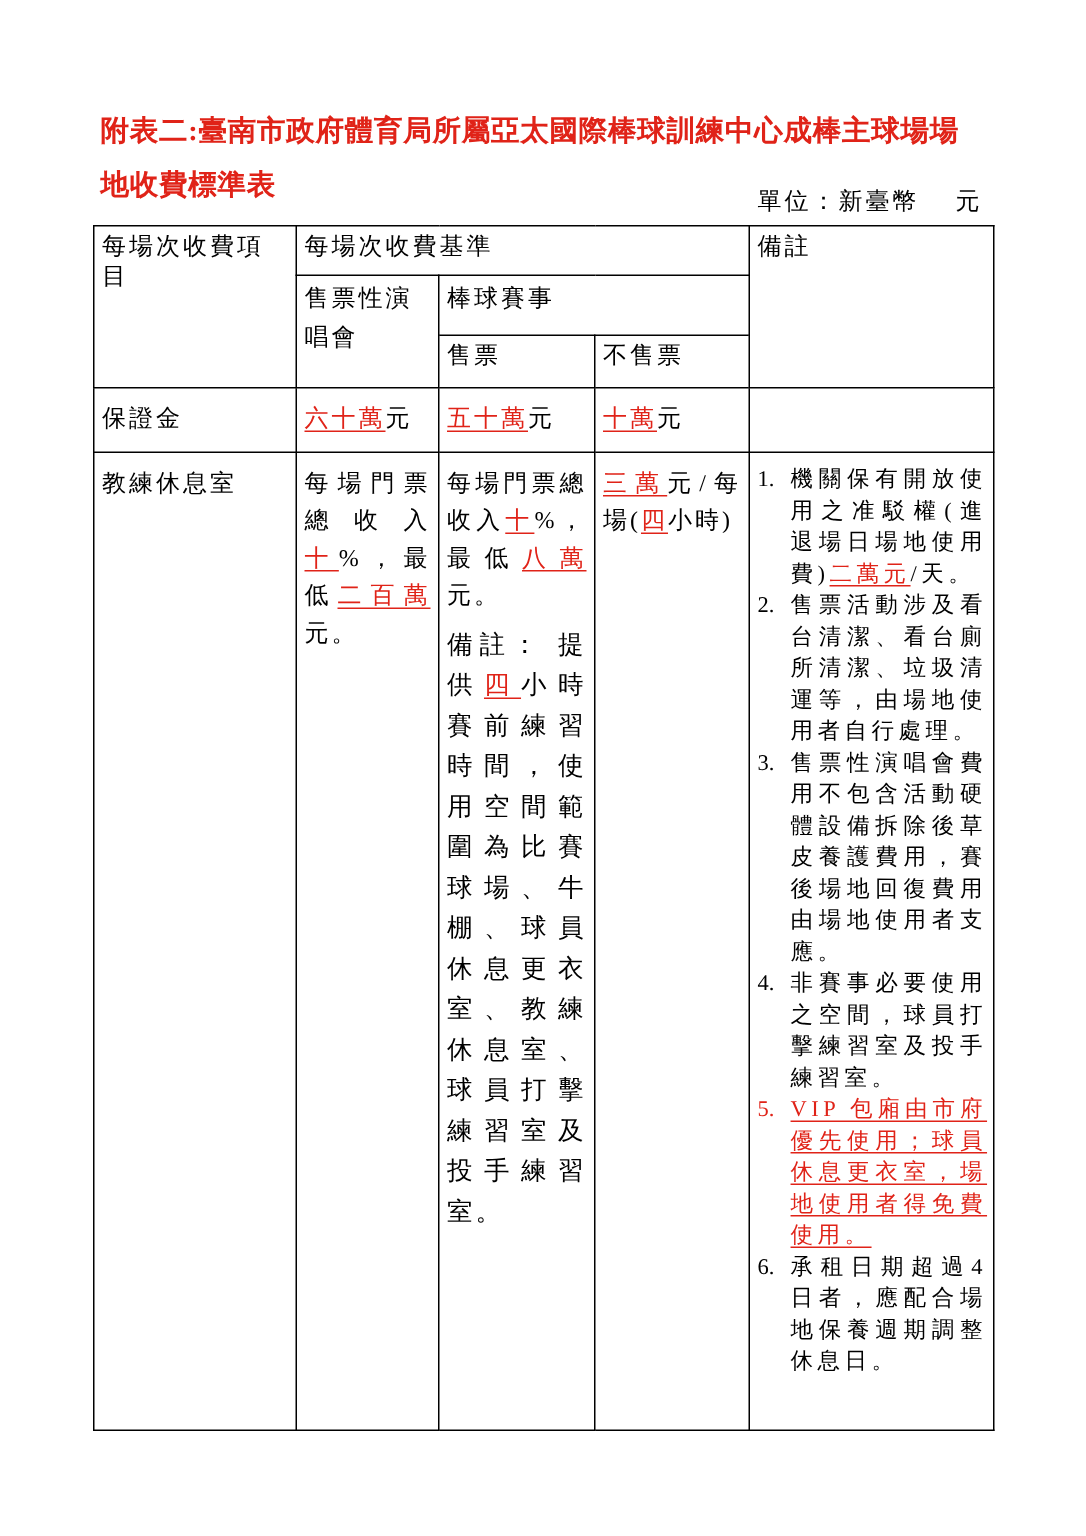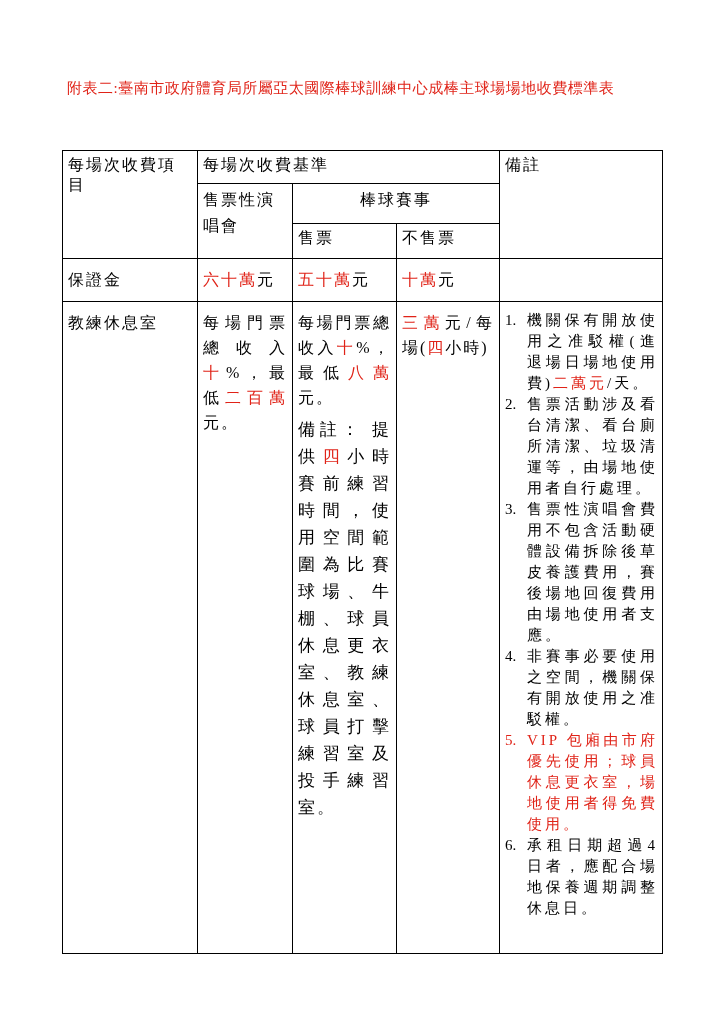--- a/index.html
+++ b/index.html
@@ -2,60 +2,61 @@
 <html style="--red: #e02318;"><head>
 <meta charset="utf-8">
 <style>
   html,body{margin:0;padding:0;background:#ffffff;}
   .page{
     position:relative;width:724px;height:1024px;background:#ffffff;
     font-family:"Liberation Serif","DejaVu Serif",serif;color:#000;overflow:hidden;
   }
   .doc-title{
     position:absolute;left:67px;top:70px;width:578px;
-    color:var(--red,#e02318);font-weight:normal;font-size:15px;line-height:36px;letter-spacing:.5px;
+    color:var(--red,#e02318);font-weight:bold;font-size:19px;line-height:36px;letter-spacing:.5px;
   }
   .unit-label{
     position:absolute;top:124px;right:69px;font-size:16px;letter-spacing:2px;
   }
   table.fee-table{
     position:absolute;left:62px;top:150px;width:600px;
     border-collapse:collapse;table-layout:fixed;
   }
   col.c1{width:135px}col.c2{width:95px}col.c3{width:104px}col.c4{width:103px}col.c5{width:163px}
   td{
     border:1.5px solid #000;padding:3px 5px;font-size:16px;
     vertical-align:top;letter-spacing:2px;line-height:25px;
   }
   .rowA td{height:25px;line-height:20px;padding-top:4px}
   .rowB td{height:33px;line-height:26px}
   .rowC td{height:27px;line-height:20px;padding-top:4px}
   .rowD td{height:36px;vertical-align:middle;line-height:18px}
   .rowE td{height:640px;vertical-align:top;padding-top:8px}
-  .center{text-align:center}
+  .center{text-align:left}
   .basis{text-align:justify}
   .small-note{font-size:17px;line-height:27px;letter-spacing:2px;margin-top:6px;text-align:justify}
   .remarks-cell{font-size:15px;letter-spacing:3px;line-height:21px;padding-left:5px;padding-right:4px}
   .note{display:flex}
   .num{flex:0 0 22px;letter-spacing:0}
   .ntext{flex:1;text-align:justify}
   .r{color:var(--red,#e02318)}
-  .u{text-underline-offset:3px;text-decoration-thickness:1px}
+  .u{text-decoration:underline;text-underline-offset:3px;text-decoration-thickness:1px}
   .page-number{
     position:absolute;top:944px;left:0;width:724px;text-align:center;
     font-size:15px;letter-spacing:1px;
   }
 </style>
 </head>
 <body>
 
 <div class="page">
 
   <div class="doc-title">附表二:臺南市政府體育局所屬亞太國際棒球訓練中心成棒主球場場地收費標準表</div>
 
+  <div class="unit-label">單位：新臺幣　 元</div>
 
   <table class="fee-table">
     <colgroup>
       <col class="c1">
         <col class="c2">
         <col class="c3">
         <col class="c4">
         <col class="c5">
     </colgroup>
     <tbody>
@@ -95,21 +96,21 @@
           <div class="note">
             <span class="num">2.</span>
             <span class="ntext"><span>售票活動涉及看台清潔、看台廁所清潔、垃圾清運等，由場地使用者自行處理。</span></span>
           </div>
           <div class="note">
             <span class="num">3.</span>
             <span class="ntext"><span>售票性演唱會費用不包含活動硬體設備拆除後草皮養護費用，賽後場地回復費用由場地使用者支應。</span></span>
           </div>
           <div class="note">
             <span class="num">4.</span>
-            <span class="ntext"><span>非賽事必要使用之空間，機關保有開放使用之准駁權。</span></span>
+            <span class="ntext"><span>非賽事必要使用之空間，球員打擊練習室及投手練習室。</span></span>
           </div>
           <div class="note">
             <span class="num r">5.</span>
             <span class="ntext"><span class="r u">VIP 包廂由市府優先使用；球員休息更衣室，場地使用者得免費使用。</span></span>
           </div>
           <div class="note">
             <span class="num">6.</span>
             <span class="ntext"><span>承租日期超過4日者，應配合場地保養週期調整休息日。</span></span>
           </div>
         </td>

